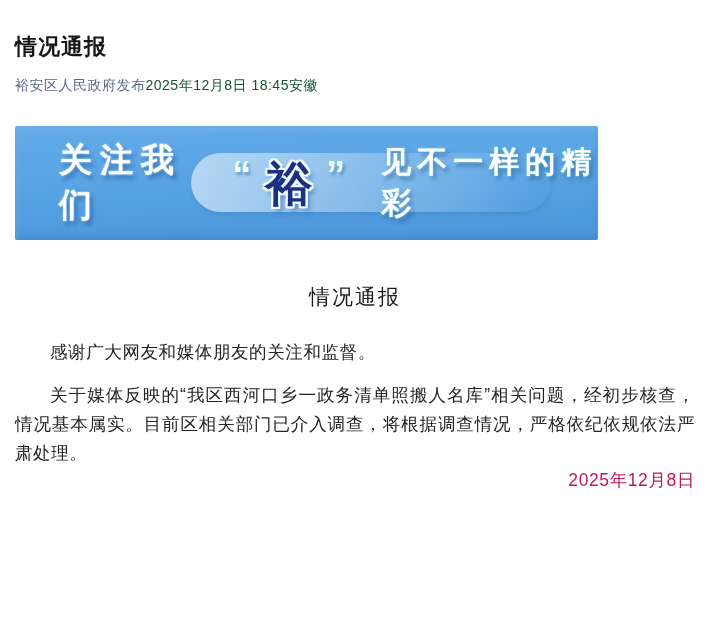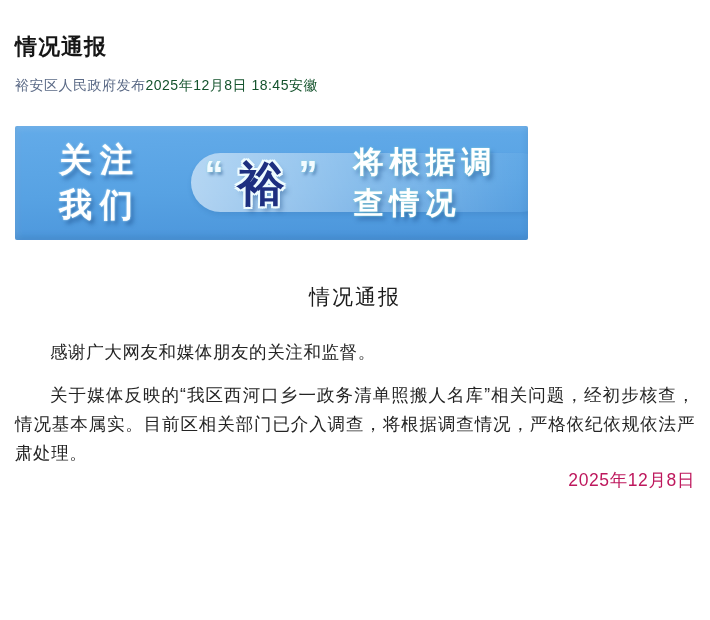--- a/index.html
+++ b/index.html
@@ -26,21 +26,21 @@
     align-items: baseline;
     letter-spacing: 0.5px;
   }
   .meta-publisher { color: #5c6b87; cursor: pointer; }
   .meta-dim { color: #14532d; }
 
   
   .banner {
     position: relative;
     margin-top: 31px;
-    width: 513px;
+    width: 583px;
     height: 114px;
     border-radius: 2px;
     background: linear-gradient(178deg, #63abe9 0%, #57a2e3 55%, #4a94da 100%);
     box-shadow: inset 0 -3px 6px rgba(30, 90, 150, 0.25), inset 2px 2px 6px rgba(255,255,255,0.15);
     overflow: hidden;
   }
   .banner-band {
     position: absolute;
     left: 176px;
     top: 27px;
@@ -141,21 +141,21 @@
     <span class="meta-dim">安徽</span>
   </div>
 
   <div class="banner">
     <div class="banner-band"></div>
     <div class="banner-content">
       <span class="banner-left">关注我们</span>
       <span class="banner-quote open">“</span>
       <span class="banner-char">裕</span>
       <span class="banner-quote close">”</span>
-      <span class="banner-right">将根据调查情况</span>
+      <span class="banner-right">见不一样的精彩</span>
     </div>
   </div>
 
   <h2 class="article-heading">情况通报</h2>
 
   <div class="article-body">
     <p>感谢广大网友和媒体朋友的关注和监督。</p>
     <p>关于媒体反映的“我区西河口乡一政务清单照搬人名库”相关问题，经初步核查，情况基本属实。目前区相关部门已介入调查，将根据调查情况，严格依纪依规依法严肃处理。</p>
   </div>
 

